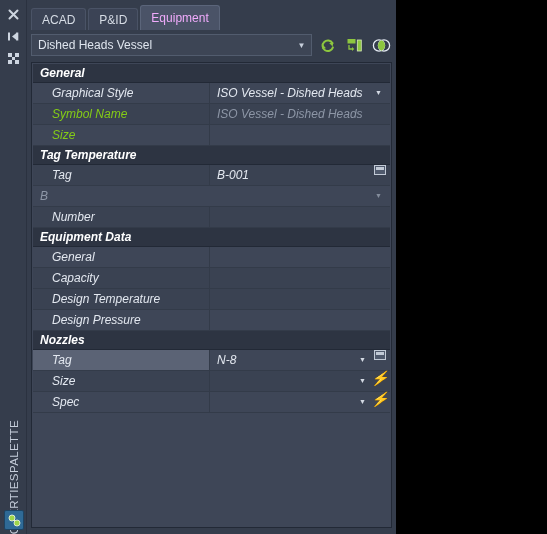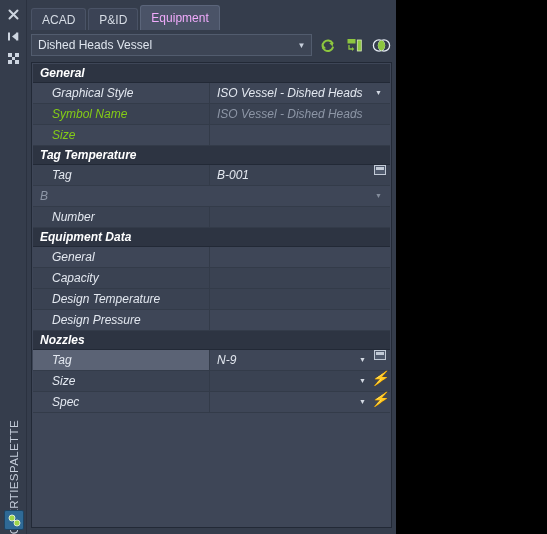--- a/index.html
+++ b/index.html
@@ -485,21 +485,21 @@
               <div class="prop-label">Design Pressure</div>
               <div class="prop-value-cell">
                 <div class="prop-value"></div>
                 <div class="pad-right"></div>
               </div>
             </div>
             <div class="section-head">Nozzles</div>
             <div class="prop-row selected">
               <div class="prop-label">Tag</div>
               <div class="prop-value-cell">
-                <div class="prop-value">N-9</div>
+                <div class="prop-value">N-8</div>
                 <div class="cell-arrow">▼</div>
                 <div class="cell-btn">
                   <div class="browse-box"></div>
                 </div>
               </div>
             </div>
             <div class="prop-row alt">
               <div class="prop-label">Size</div>
               <div class="prop-value-cell">
                 <div class="prop-value"></div>

